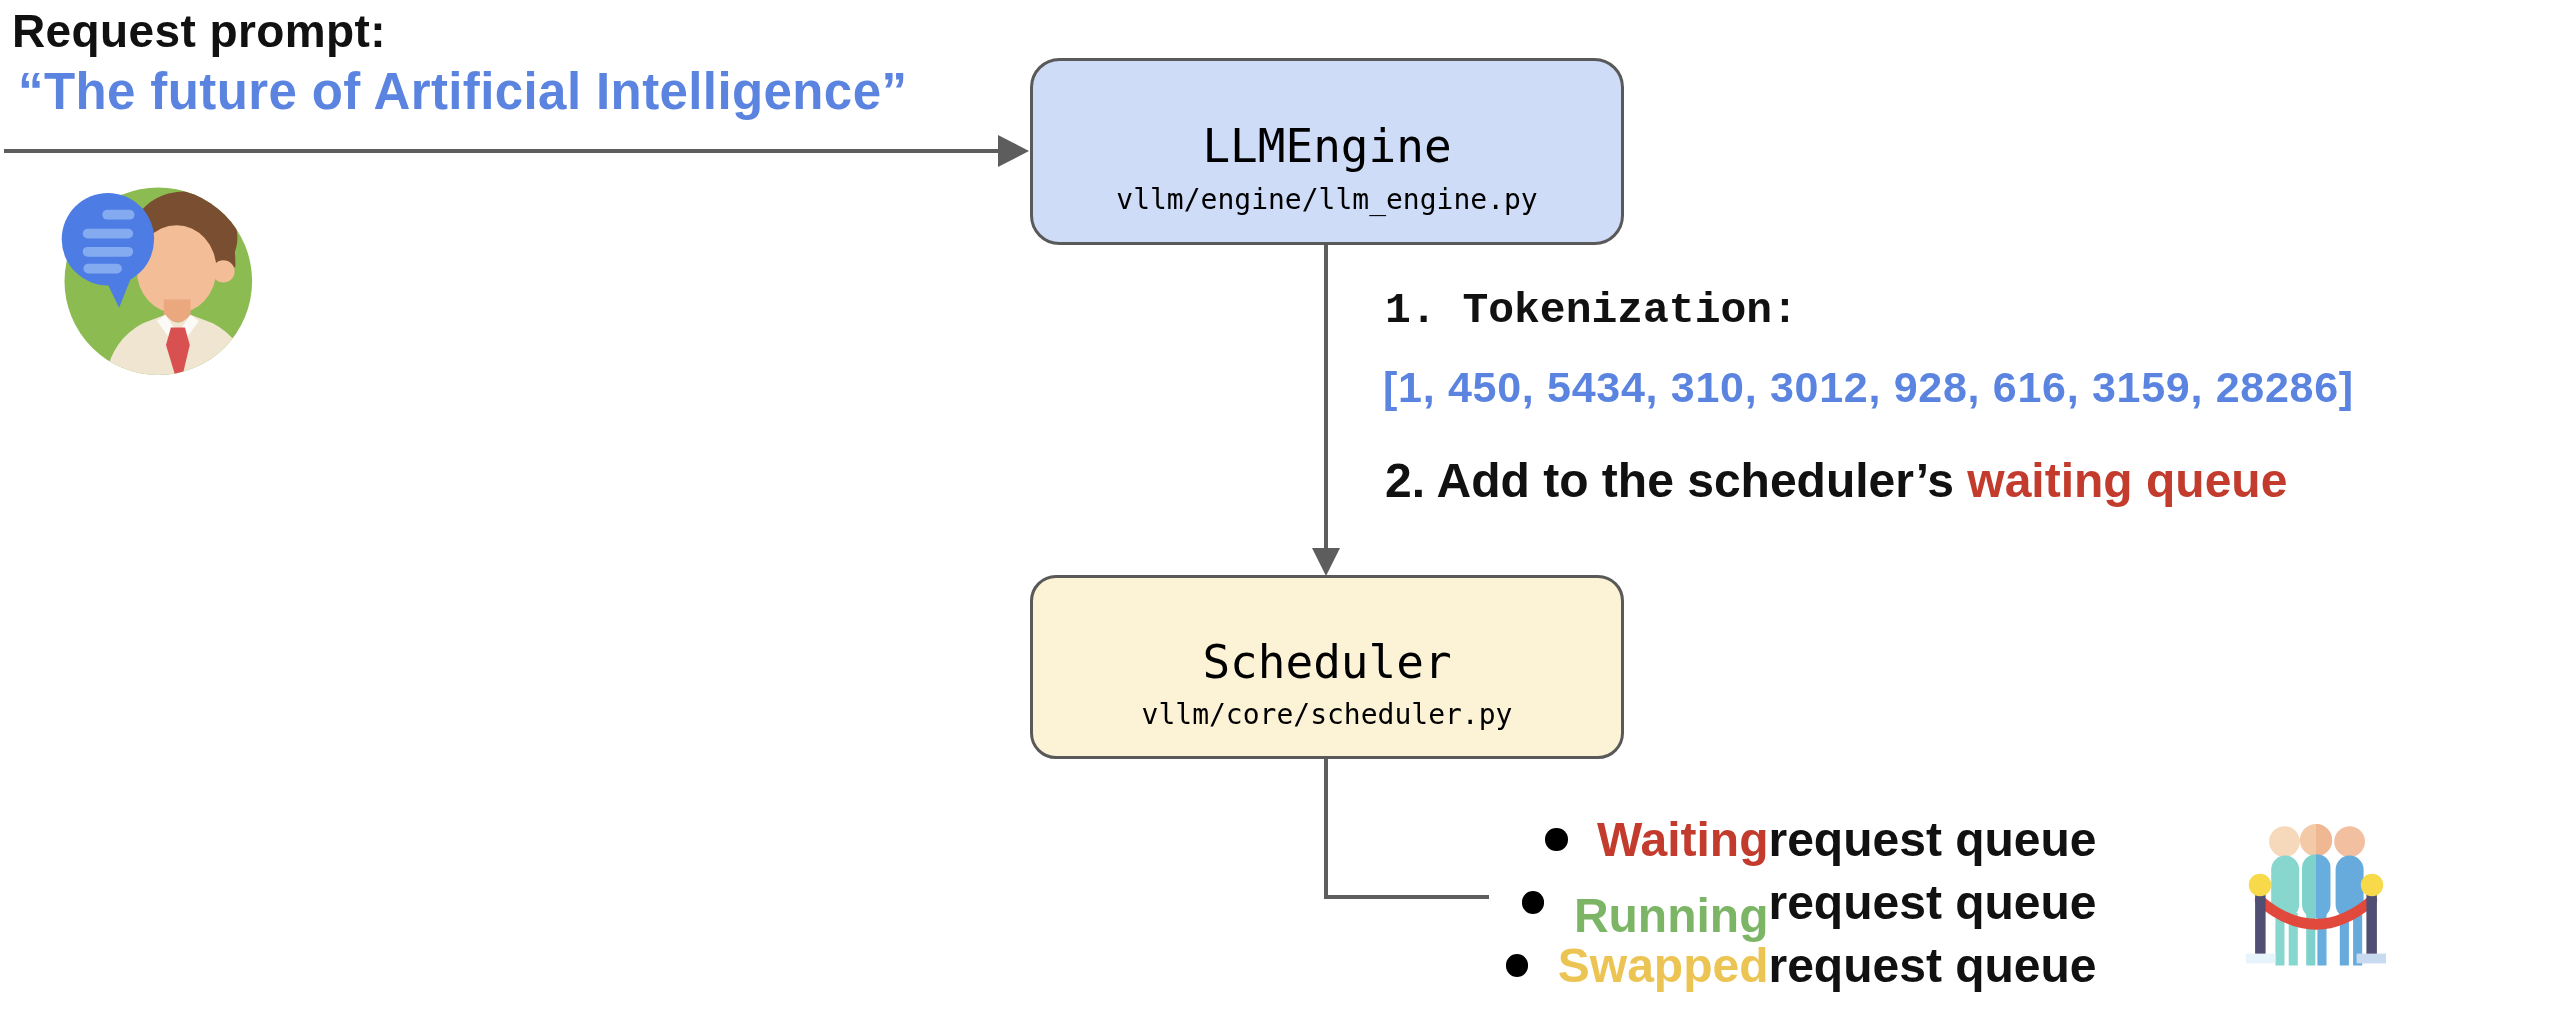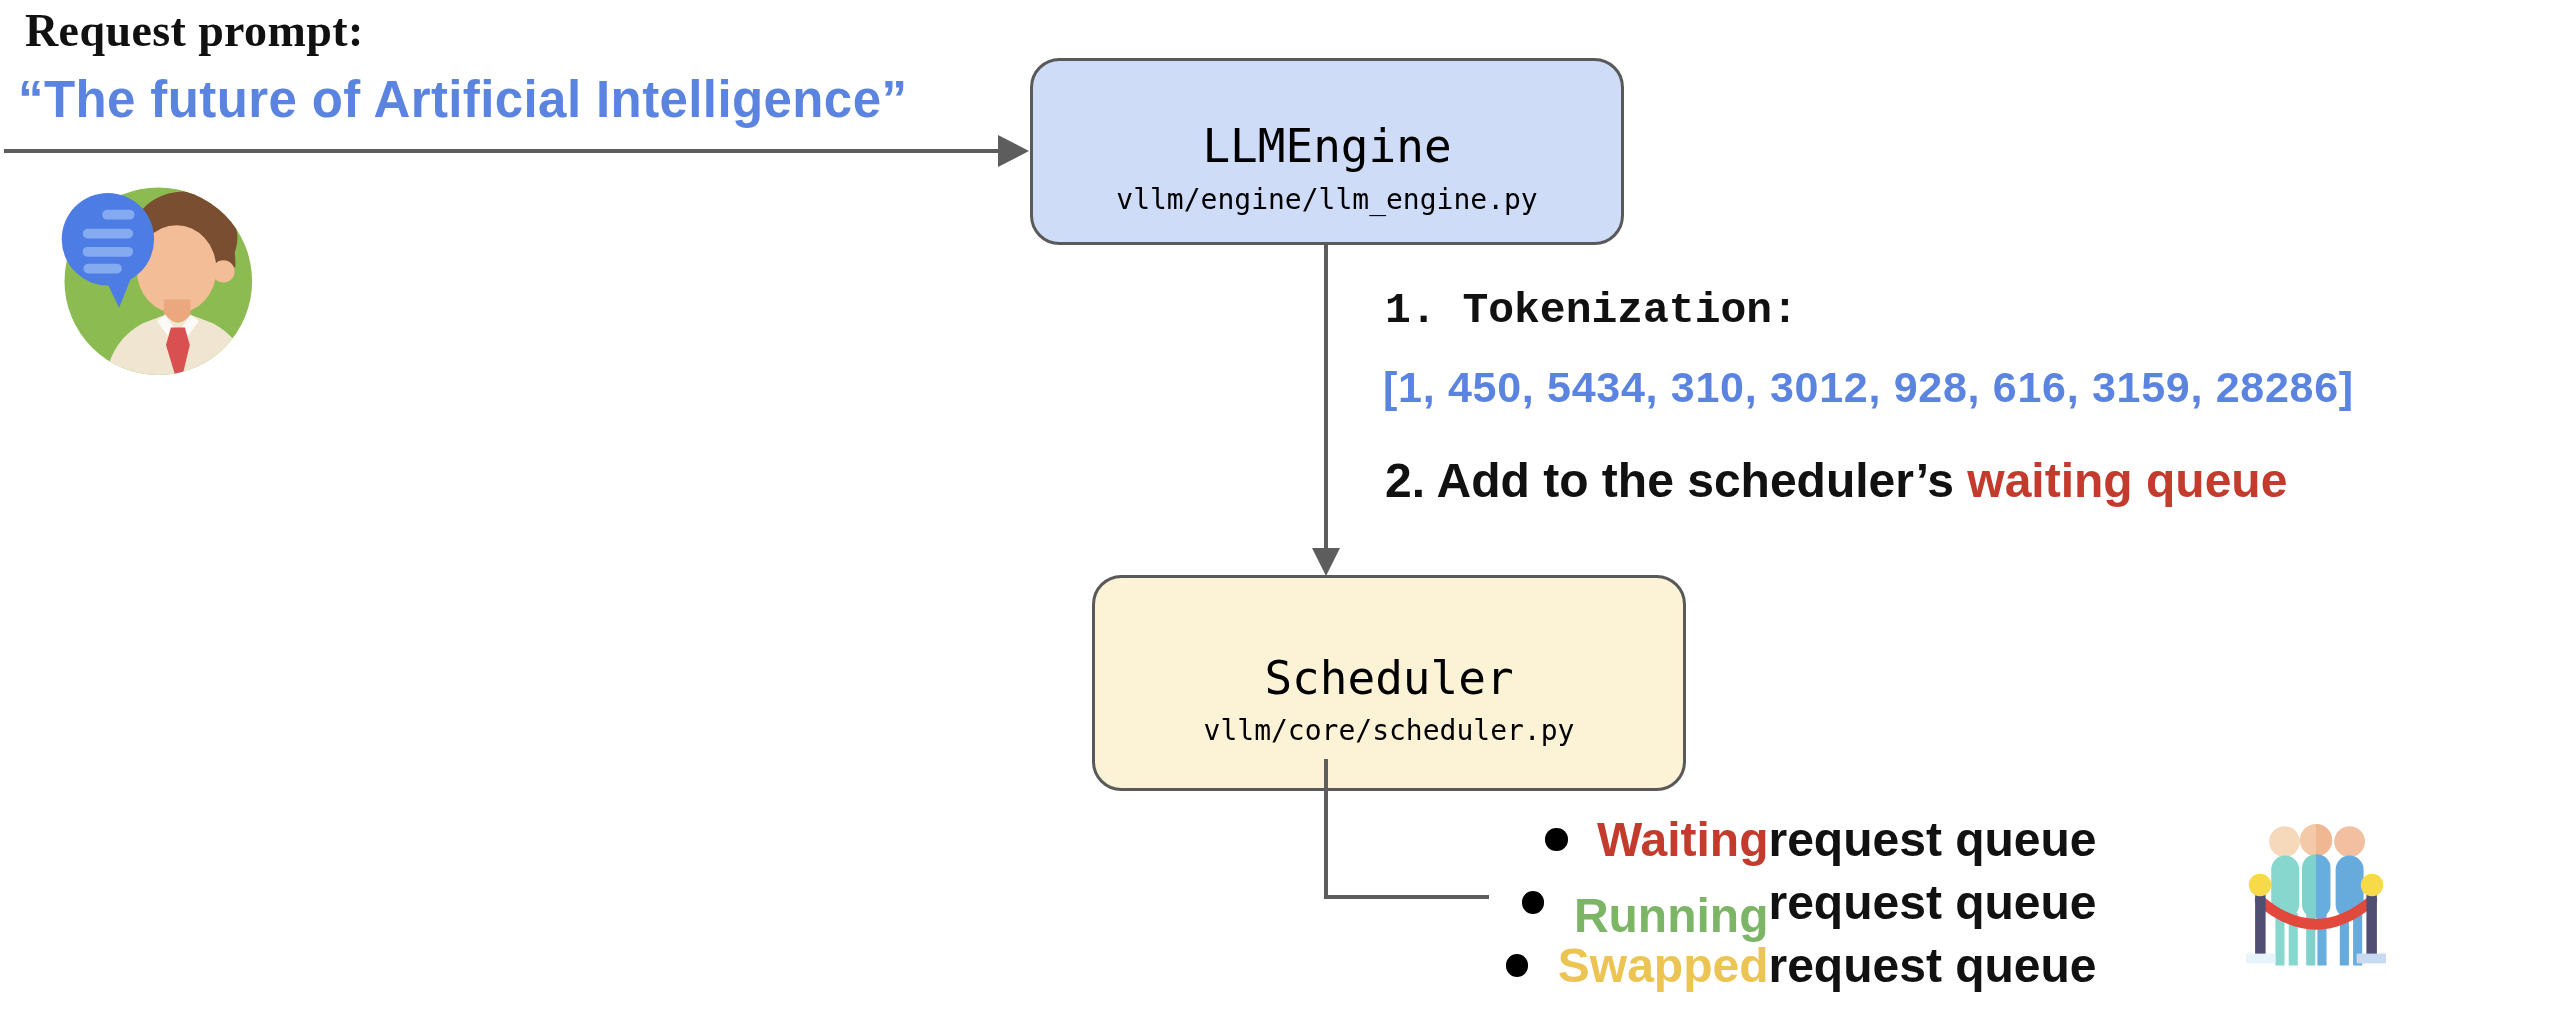--- a/index.html
+++ b/index.html
@@ -7,35 +7,35 @@
     position:relative;
     width:2576px;height:1010px;
     background:#ffffff;
     overflow:hidden;
     font-family:"Liberation Sans",sans-serif;
     color:var(--text-black,#111);
   }
   .abs{position:absolute;}
 
   
-  .request-label{left:25px;top:4.2px;font-size:46px;font-weight:700;letter-spacing:0.4px;color:var(--text-black);font-family:Liberation Serif, serif;}
-  .request-value{left:18px;top:70px;font-size:51px;font-weight:700;letter-spacing:0.4px;color:var(--blue-text);white-space:nowrap;}
+  .request-label{left:12px;top:4.2px;font-size:46px;font-weight:700;letter-spacing:0.4px;color:var(--text-black);}
+  .request-value{left:18px;top:62px;font-size:51px;font-weight:700;letter-spacing:0.4px;color:var(--blue-text);white-space:nowrap;}
 
   
   .h-arrow-line{left:4.2px;top:149px;width:996px;height:4.2px;background:var(--line-gray);}
   .h-arrow-head{left:998px;top:135px;width:0;height:0;
     border-left:31px solid var(--line-gray);
     border-top:16px solid transparent;border-bottom:16px solid transparent;}
 
   
   .node{box-sizing:border-box;border:3.5px solid var(--node-border);border-radius:29.4px;
     display:flex;flex-direction:column;align-items:center;justify-content:center;
     text-align:center;padding-top:31px;}
   .node-llm{left:1030px;top:58px;width:594px;height:187px;background:var(--node-blue-fill);}
-  .node-scheduler{left:1092px;top:575px;width:594px;height:216px;background:var(--node-yellow-fill);}
+  .node-scheduler{left:1030px;top:575px;width:594px;height:184px;background:var(--node-yellow-fill);border-radius:26px;}
   .node-title{font-family:"DejaVu Sans Mono",monospace;font-size:46px;font-weight:500;color:#000;line-height:1.25;}
   .node-sub{font-family:"DejaVu Sans Mono",monospace;font-size:28px;font-weight:400;color:#000;margin-top:7px;}
 
   
   .v-arrow-line{left:1324px;top:245px;width:4.2px;height:306px;background:var(--line-gray);}
   .v-arrow-head{left:1312px;top:548px;width:0;height:0;
     border-top:28px solid var(--line-gray);
     border-left:14.7px solid transparent;border-right:14.7px solid transparent;}
 
   

